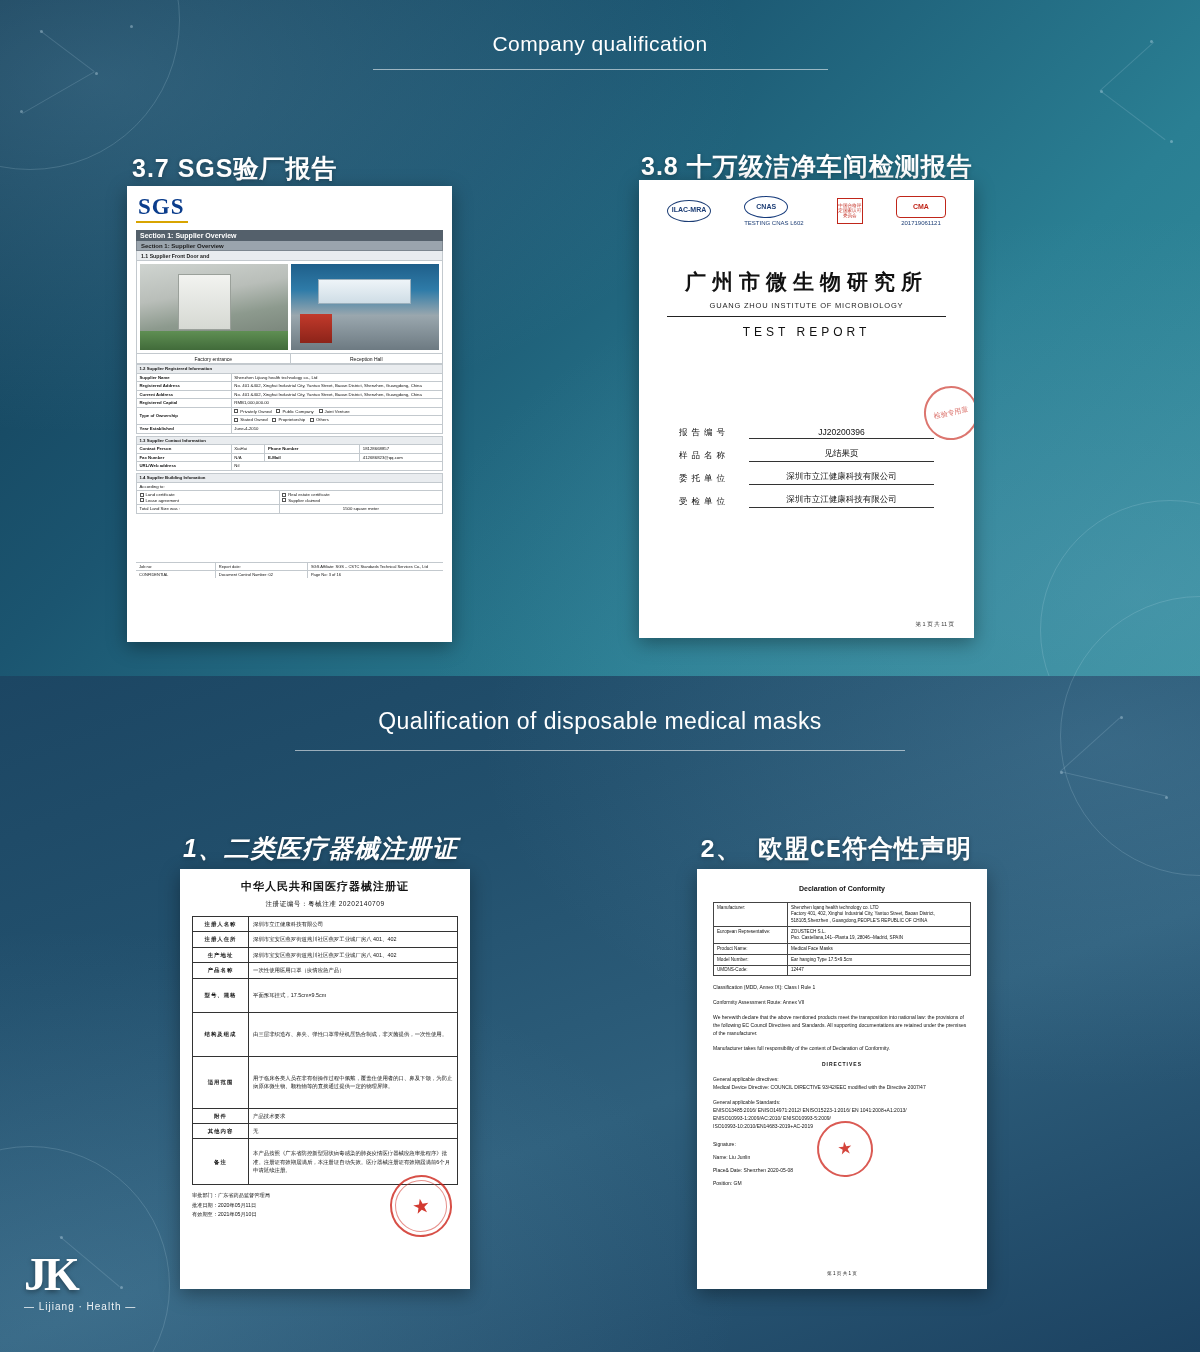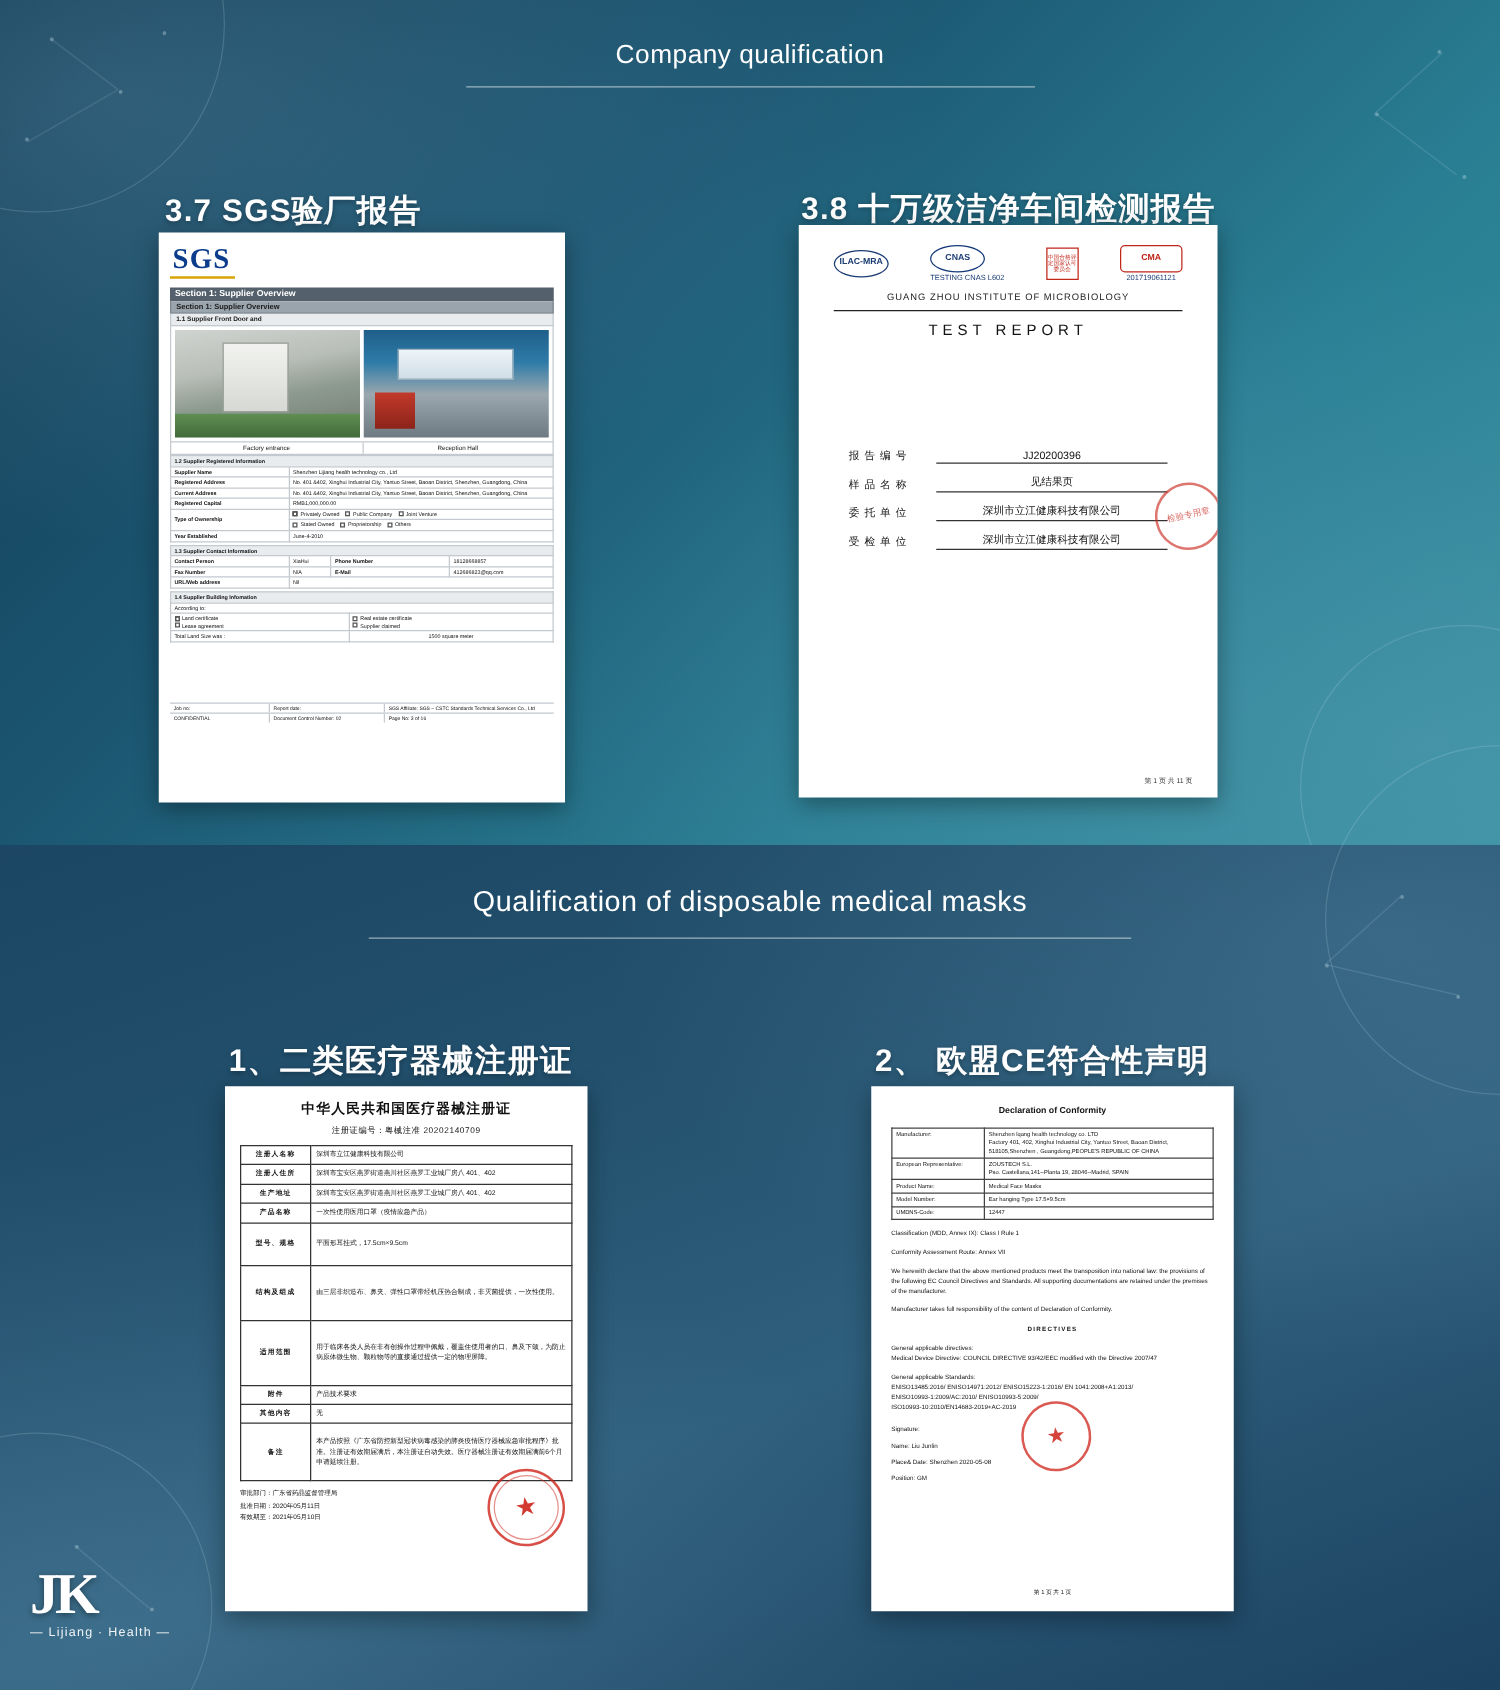--- a/index.html
+++ b/index.html
@@ -51,22 +51,22 @@
   #hdr-bottom .en { font-size:23px; }
   #hdr-bottom .rule { width:610px; margin-top:15px; }
 
   
   .subtitle {
     position:absolute; color:#ffffff; font-size:25px; font-weight:bold;
     letter-spacing:1px; text-shadow:0 1px 4px rgba(0,0,0,.3);
   }
   #st-37 { left:132px; top:152px; }
   #st-38 { left:641px; top:150px; }
-  #st-1  { left:183px; top:832px; }
-  #st-2  { left:700px; top:832px; }
+  #st-1  { left:183px; top:832px;font-style:italic; }
+  #st-2  { left:700px; top:832px;font-family:Liberation Mono, monospace; }
 
   
   .doc {
     position:absolute; background:#ffffff;
     box-shadow:0 5px 18px rgba(0,0,0,.35);
     overflow:hidden;
   }
   #doc-sgs   { left:127px; top:186px; width:325px; height:456px; padding:0; }
   #doc-gz    { left:639px; top:180px; width:335px; height:458px; }
   #doc-reg   { left:180px; top:869px; width:290px; height:420px; }
@@ -362,20 +362,21 @@
       </div>
       <div class="mk chn">
         <div class="sq">中国合格评定国家认可委员会</div>
       </div>
       <div class="mk cma">
         <div class="oval">CMA</div>
         <div>201719061121</div>
       </div>
     </div>
 
+    <div class="gz-org">广州市微生物研究所</div>
     <div class="gz-org-en">GUANG ZHOU INSTITUTE OF MICROBIOLOGY</div>
     <div class="gz-rule"></div>
 
     <div class="gz-title-en">TEST  REPORT</div>
 
     <div class="gz-fields">
       <div class="gz-row">
         <div class="gz-k">报告编号</div>
         <div class="gz-v">JJ20200396</div>
       </div>

